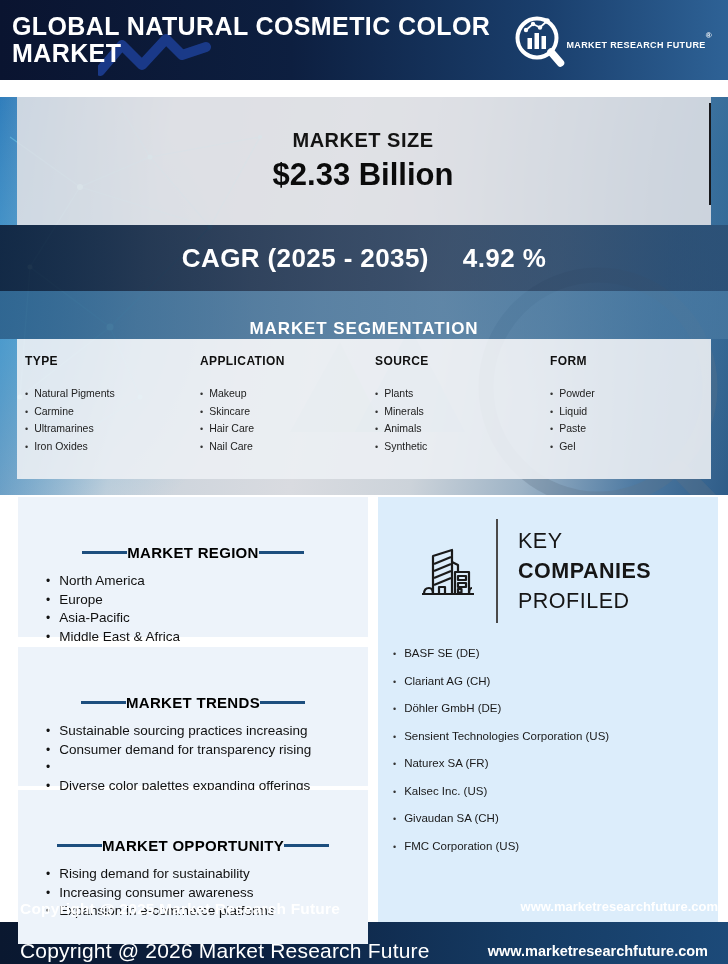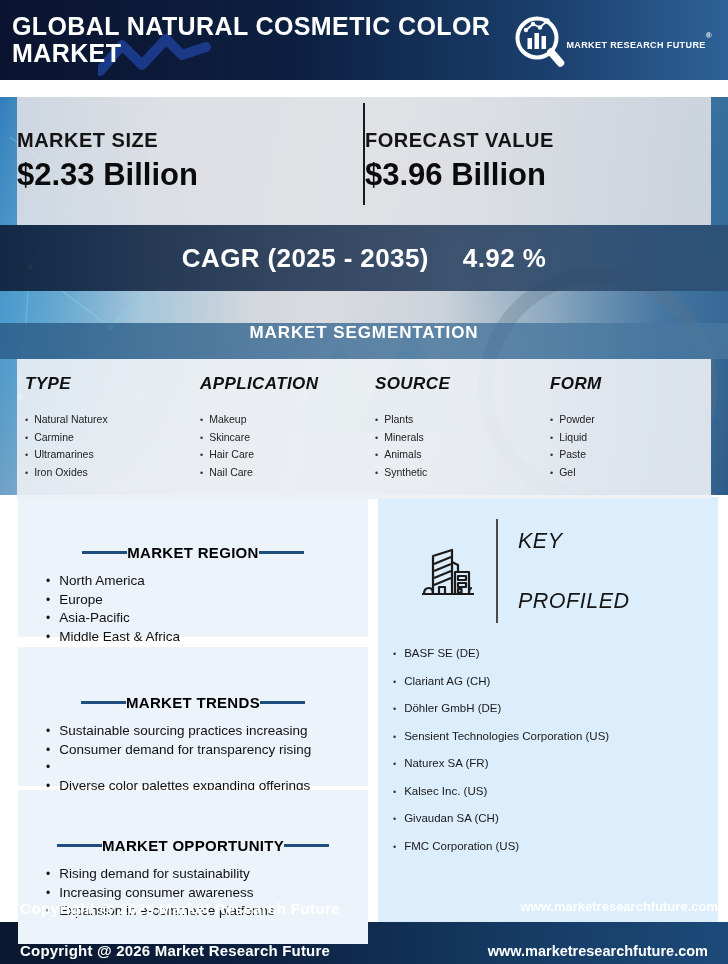--- a/index.html
+++ b/index.html
@@ -30,75 +30,75 @@
     background:
       radial-gradient(circle at 2% 55%, rgba(62,163,218,0.55), rgba(62,163,218,0) 32%),
       radial-gradient(circle at 100% 15%, rgba(40,105,155,0.55), rgba(40,105,155,0) 40%),
       linear-gradient(100deg,#2f7cba 0%,#6f9dc2 8%,#c9d2db 22%,#d9dbe0 45%,#ccd3da 60%,#9db3c6 74%,#4f7ba3 88%,#2e5c88 100%);
   }
   .net-decor { position: absolute; inset: 0; z-index: 0; pointer-events: none; }
   .size-panel {
     position: relative; z-index: 1; margin: 17px 17px 0; height: 128px;
     background: rgba(224,225,230,0.88); display: flex; align-items: center;
   }
-  .size-block { flex: 1; text-align: left; }
+  .size-block { flex: 1; text-align: center; }
   .size-label { font-size: 20px; font-weight: bold; color: #141414; letter-spacing: 0.5px; }
   .size-value { font-size: 31px; font-weight: bold; color: #0b0b0b; margin-top: 5px; }
   .size-divider { width: 2px; height: 102px; background: #17181c; align-self: center; margin-bottom: 14px; }
   .cagr-band {
     position: relative; z-index: 1; height: 66px;
     background: linear-gradient(90deg, rgba(13,30,56,0.90) 0%, rgba(24,48,80,0.82) 55%, rgba(40,70,105,0.68) 100%);
     display: flex; align-items: center; justify-content: center; gap: 34px;
     color: #ffffff; font-size: 26px; font-weight: bold; letter-spacing: 0.4px;
   }
   .seg-title-band {
-    position: relative; z-index: 1; height: 36px;
+    position: relative; z-index: 1; height: 48px;
     background: linear-gradient(90deg, rgba(44,94,136,0.85), rgba(74,122,162,0.70));
-    display: flex; align-items: flex-start; justify-content: center;
-    color: #ffffff; font-size: 17px; font-weight: bold; letter-spacing: 0.9px; margin-top: 32px;
+    display: flex; align-items: flex-end; justify-content: center;
+    color: #ffffff; font-size: 17px; font-weight: bold; letter-spacing: 0.9px;
   }
   .seg-panel {
     position: relative; z-index: 1; margin: 0 17px; height: 140px;
     background: rgba(236,239,244,0.90);
     display: grid; grid-template-columns: 175px 175px 175px auto;
     padding: 15px 0 0 8px;
   }
-  .seg-col h3 { font-size: 17px; font-weight: bold; color: #101010; letter-spacing: 0.4px; margin-bottom: 19px; font-style: italic; }
+  .seg-col h3 { font-size: 12px; font-weight: bold; color: #101010; letter-spacing: 0.4px; margin-bottom: 19px; }
   .seg-col ul { list-style: none; }
   .seg-col li { font-size: 10.5px; color: #222222; margin-bottom: 5.5px; display: flex; gap: 6px; align-items: baseline; }
   .seg-bullet { font-size: 9px; color: #333333; }
   
   .content { position: relative; height: 427px; background: #ffffff; }
   .card { position: absolute; left: 18px; width: 350px; background: #edf3fa; }
   #card-region { top: 2px; height: 140px; }
   #card-trends { top: 152px; height: 139px; }
   #card-opportunity { top: 295px; height: 154px; }
   .card-head { display: flex; align-items: center; justify-content: center; gap: 0; padding-top: 18px; margin-top: 29px; }
   .dash { width: 45px; height: 3px; background: #1d4e7e; }
   .card-title { font-size: 15px; font-weight: bold; color: #000000; letter-spacing: 0.3px; }
   .card ul { list-style: none; margin: 12px 0 0 28px; }
   .card li { font-size: 13.5px; color: #101010; margin-bottom: 3.5px; display: flex; gap: 9px; align-items: baseline; }
   .card-bullet { font-size: 12px; color: #111111; }
   .companies-card { position: absolute; left: 378px; top: 2px; width: 340px; height: 425px; background: #dcedfb; }
-  .kc-head { display: flex; align-items: center; padding: 22px 0 0 40px; font-style: italic; }
+  .kc-head { display: flex; align-items: center; padding: 22px 0 0 40px; }
   .kc-vrule { width: 2px; height: 104px; background: #4a4a4a; margin: 0 20px 0 20px; }
   .kc-title { font-size: 21.5px; color: #161616; line-height: 30px; letter-spacing: 0.5px; }
   .kc-bold { font-weight: bold; }
   .companies-card ul { list-style: none; margin: 24px 0 0 15px; }
   .companies-card li { font-size: 11.5px; color: #1a1a1a; margin-bottom: 15.5px; display: flex; gap: 8px; align-items: baseline; }
   .kc-bullet { font-size: 9px; color: #333333; }
   .overlay-copy { position: absolute; left: 20px; bottom: 4px; color: #ffffff; font-weight: bold; font-size: 15.5px; z-index: 5; letter-spacing: 0.2px; }
   .overlay-site { position: absolute; right: 10px; bottom: 8px; color: #ffffff; font-weight: bold; font-size: 13px; z-index: 5; }
   
   .footer {
     height: 57px;
     background: linear-gradient(90deg,#0a1830 0%,#0c2040 35%,#153a62 70%,#1c4a79 100%);
     display: flex; align-items: center; justify-content: space-between; padding: 0 20px;
   }
-  .footer-copy { color: #ffffff; font-size: 15px; font-weight: bold; letter-spacing: 0.2px; }
+  .footer-copy { color: #ffffff; font-size: 21px; font-weight: normal; letter-spacing: 0.2px; }
   .footer-site { color: #ffffff; font-size: 14.5px; font-weight: bold; }
 </style>
 </head>
 <body>
 
 <header class="top-banner">
   <div class="title-wrap">
     <svg class="title-zigzag" width="120" height="46" viewBox="0 0 120 46">
       <polyline points="2,40 24,14 44,34 68,8 84,24 108,16" fill="none" stroke="#1d3f96" stroke-width="10" stroke-linejoin="round" stroke-linecap="round" opacity="0.85"></polyline>
     </svg>
@@ -147,42 +147,38 @@
     <circle cx="598" cy="290" r="112" fill="none" stroke="rgba(95,115,135,0.30)" stroke-width="15"></circle>
     <line x1="678" y1="372" x2="725" y2="420" stroke="rgba(95,115,135,0.35)" stroke-width="18" stroke-linecap="round"></line>
   </svg>
 
   <div class="size-panel">
     <div class="size-block">
       <div class="size-label">MARKET SIZE</div>
       <div class="size-value">$2.33 Billion</div>
     </div>
     <div class="size-divider"></div>
-    <div class="size-block">
-      <div class="size-label">FORECAST VALUE</div>
-      <div class="size-value">$3.96 Billion</div>
-    </div>
   </div>
 
   <div class="cagr-band">
     <span>CAGR (2025 - 2035)</span>
     <span>4.92 %</span>
   </div>
 
   <div class="seg-title-band">
     <span>MARKET SEGMENTATION</span>
   </div>
 
   <div class="seg-panel">
     <div class="seg-col">
       <h3>TYPE</h3>
       <ul>
         <li>
             <span class="seg-bullet">•</span>
-            <span>Natural Naturex</span>
+            <span>Natural Pigments</span>
           </li>
         <li>
             <span class="seg-bullet">•</span>
             <span>Carmine</span>
           </li>
         <li>
             <span class="seg-bullet">•</span>
             <span>Ultramarines</span>
           </li>
         <li>
@@ -346,21 +342,21 @@
         <rect x="40" y="41" width="8" height="4"></rect>
         <rect x="40" y="47" width="3.5" height="3.5"></rect>
         <path d="M6 52 Q6 46 11 46 Q15 46 15 52"></path>
         <path d="M51 52 Q51 46 54 46"></path>
         <rect x="21" y="45" width="6" height="7"></rect>
         <line x1="4" y1="52" x2="56" y2="52"></line>
       </svg>
       <div class="kc-vrule"></div>
       <div class="kc-title">
         <span>KEY</span><br>
-        <br>
+        <span class="kc-bold">COMPANIES</span><br>
         <span>PROFILED</span>
       </div>
     </div>
     <ul>
       <li>
           <span class="kc-bullet">•</span>
           <span>BASF SE (DE)</span>
         </li>
       <li>
           <span class="kc-bullet">•</span>

